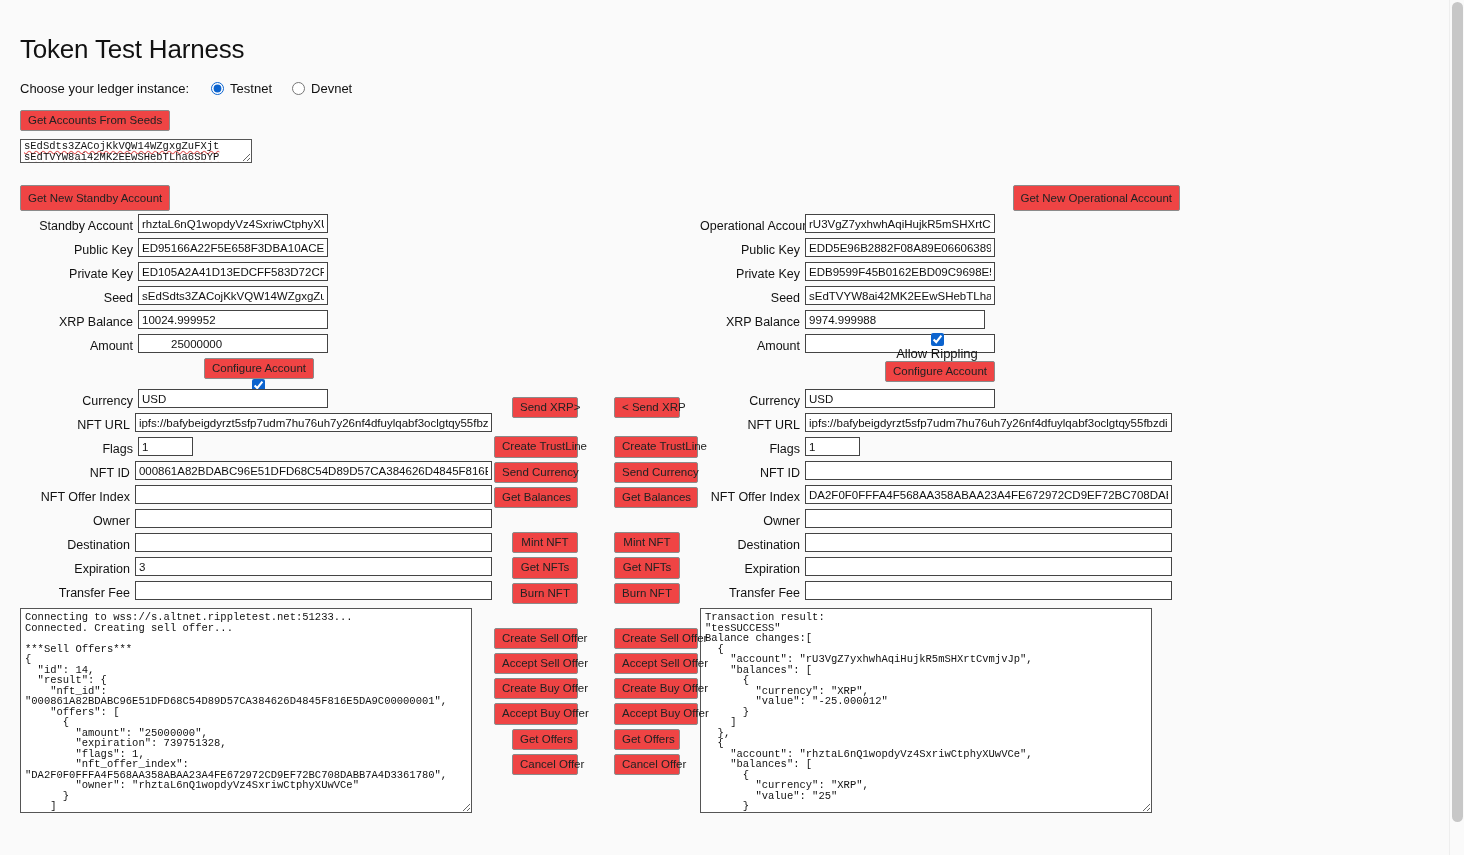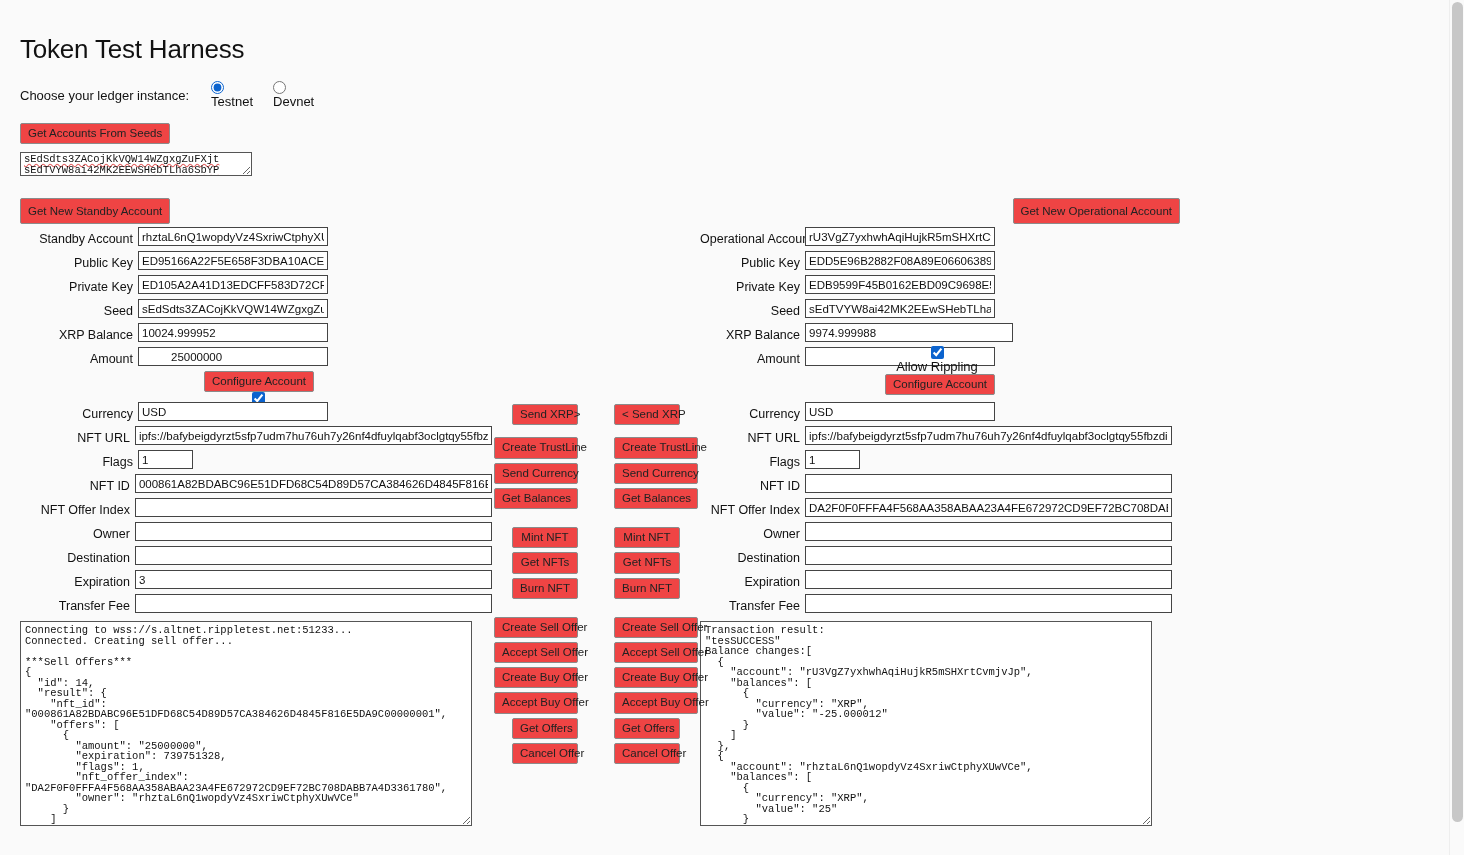--- a/index.html
+++ b/index.html
@@ -29,21 +29,21 @@
     letter-spacing: -0.2px;
   }
   .ledger-row {
     font-size: 13px;
     display: flex;
     align-items: center;
     gap: 0;
     margin-bottom: 14px;
   }
   .ledger-row .lbl { margin-right: 22px; }
-  .radio-group { display: inline-flex; align-items: flex-start; margin-right: 20px; flex-direction: column; }
+  .radio-group { display: inline-flex; align-items: center; margin-right: 20px; }
   input[type=radio] {
     width: 13px; height: 13px; margin: 0 6px 0 0;
     accent-color: #0b63ce;
     vertical-align: middle;
   }
   .radio-group label { font-size: 13px; }
 
   button {
     font-family: "Liberation Sans", sans-serif;
     font-size: 11.5px;
@@ -132,21 +132,21 @@
   .col-left .flabel  { width: 118px; }
   .col-right .flabel { width: 105px; }
 
   .cfg-row {
     display: flex; align-items: center;
     height: 24px; margin: 5px 0 4px 0; flex-direction: column;
   }
   .cfg-row.rightal { justify-content: flex-end; }
   .cfg-row .rip-label { font-size: 13px; margin-right: 6px; }
 
-  .mid-group { margin-bottom: 0; }
+  .mid-group { margin-bottom: 0; margin-top: 6px; }
   .mid-btn-row {
     display: flex;
     gap: 36px;
     justify-content: center;
     margin-bottom: 4px;
   }
   .mid-btn-row button { width: 66px; text-align: center; }
   .mid-btn-row.x button { width: 84px; }
   .mid-spacer { height: 14px; }
   .mid-spacer.s { height: 8px; }
@@ -389,21 +389,21 @@
         <div class="frow">
           <span class="flabel">Private Key</span>
           <input type="text" style="width: 190px;" value="EDB9599F45B0162EBD09C9698E5CB8C6F4">
         </div>
         <div class="frow">
           <span class="flabel">Seed</span>
           <input type="text" style="width: 190px;" value="sEdTVYW8ai42MK2EEwSHebTLha6SbYP">
         </div>
         <div class="frow">
           <span class="flabel">XRP Balance</span>
-          <input type="text" style="width: 208px;" value="9974.999988">
+          <input type="text" style="width: 180px;" value="9974.999988">
         </div>
         <div class="frow">
           <span class="flabel">Amount</span>
           <input type="text" style="width: 190px;" value="">
         </div>
       </div>
 
       <div class="cfg-row rightal">
         <input type="checkbox" checked="" style="">
         <span class="rip-label">Allow Rippling</span>

